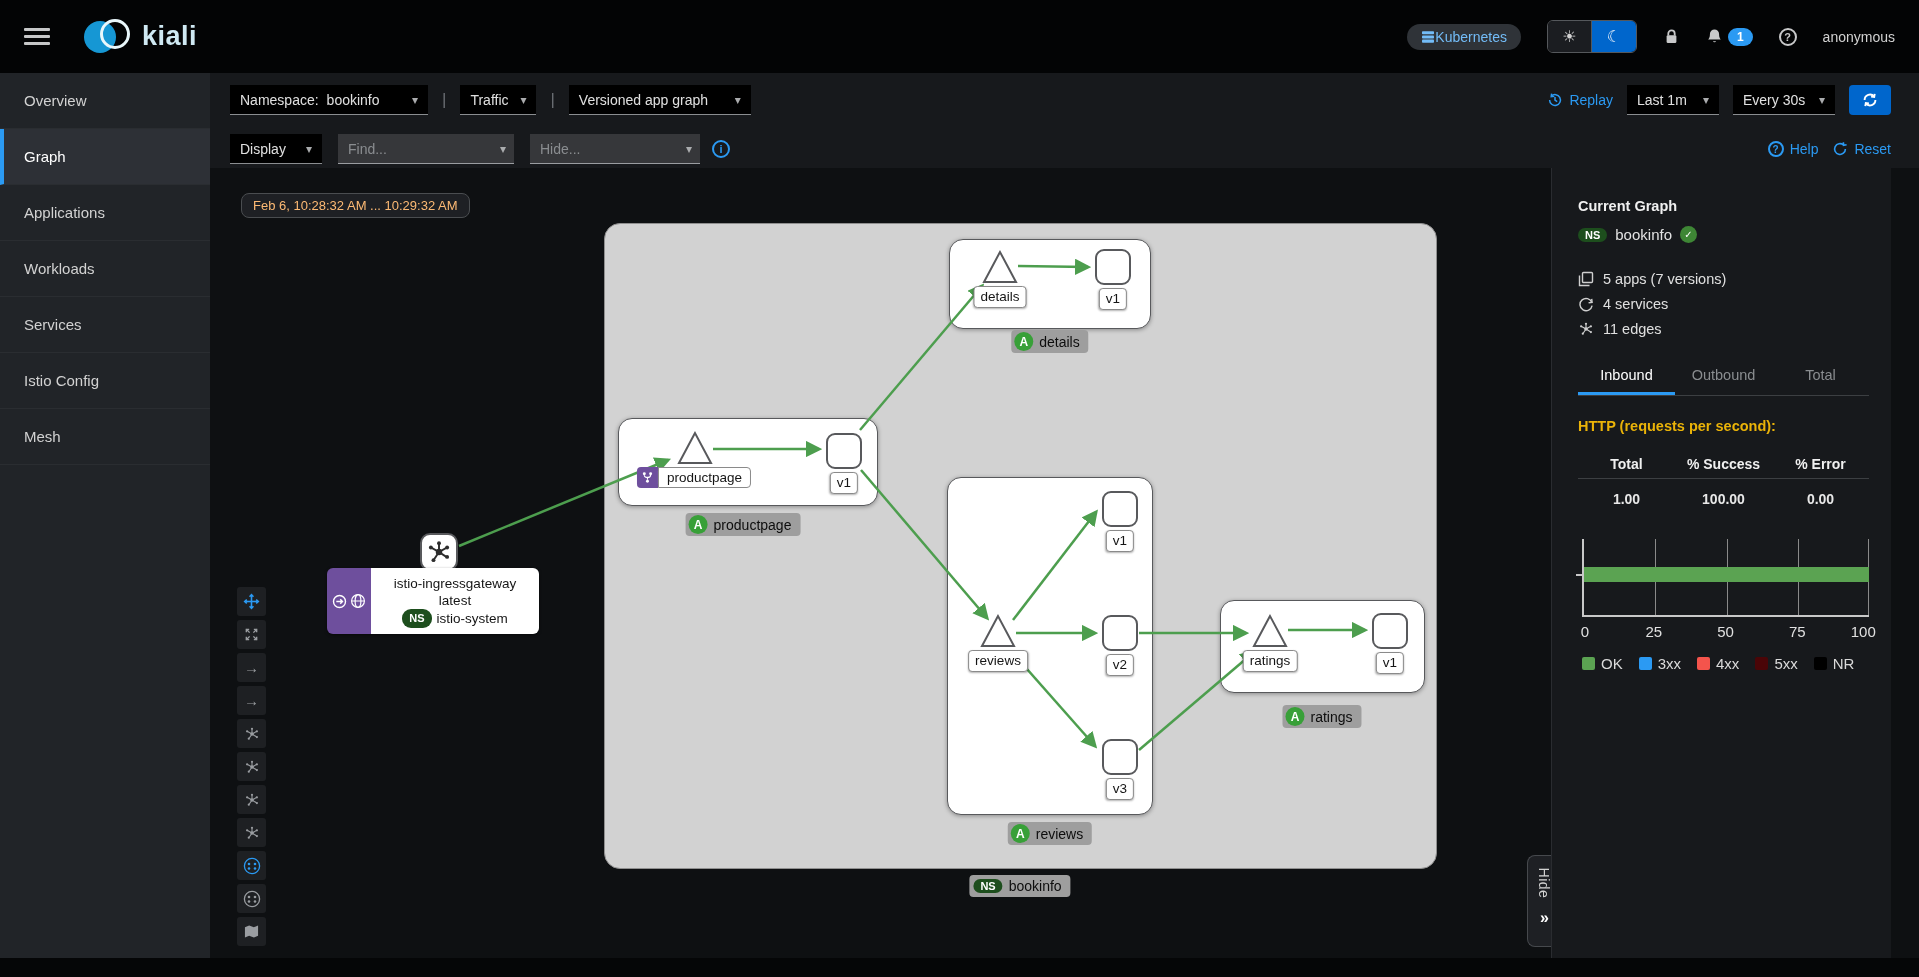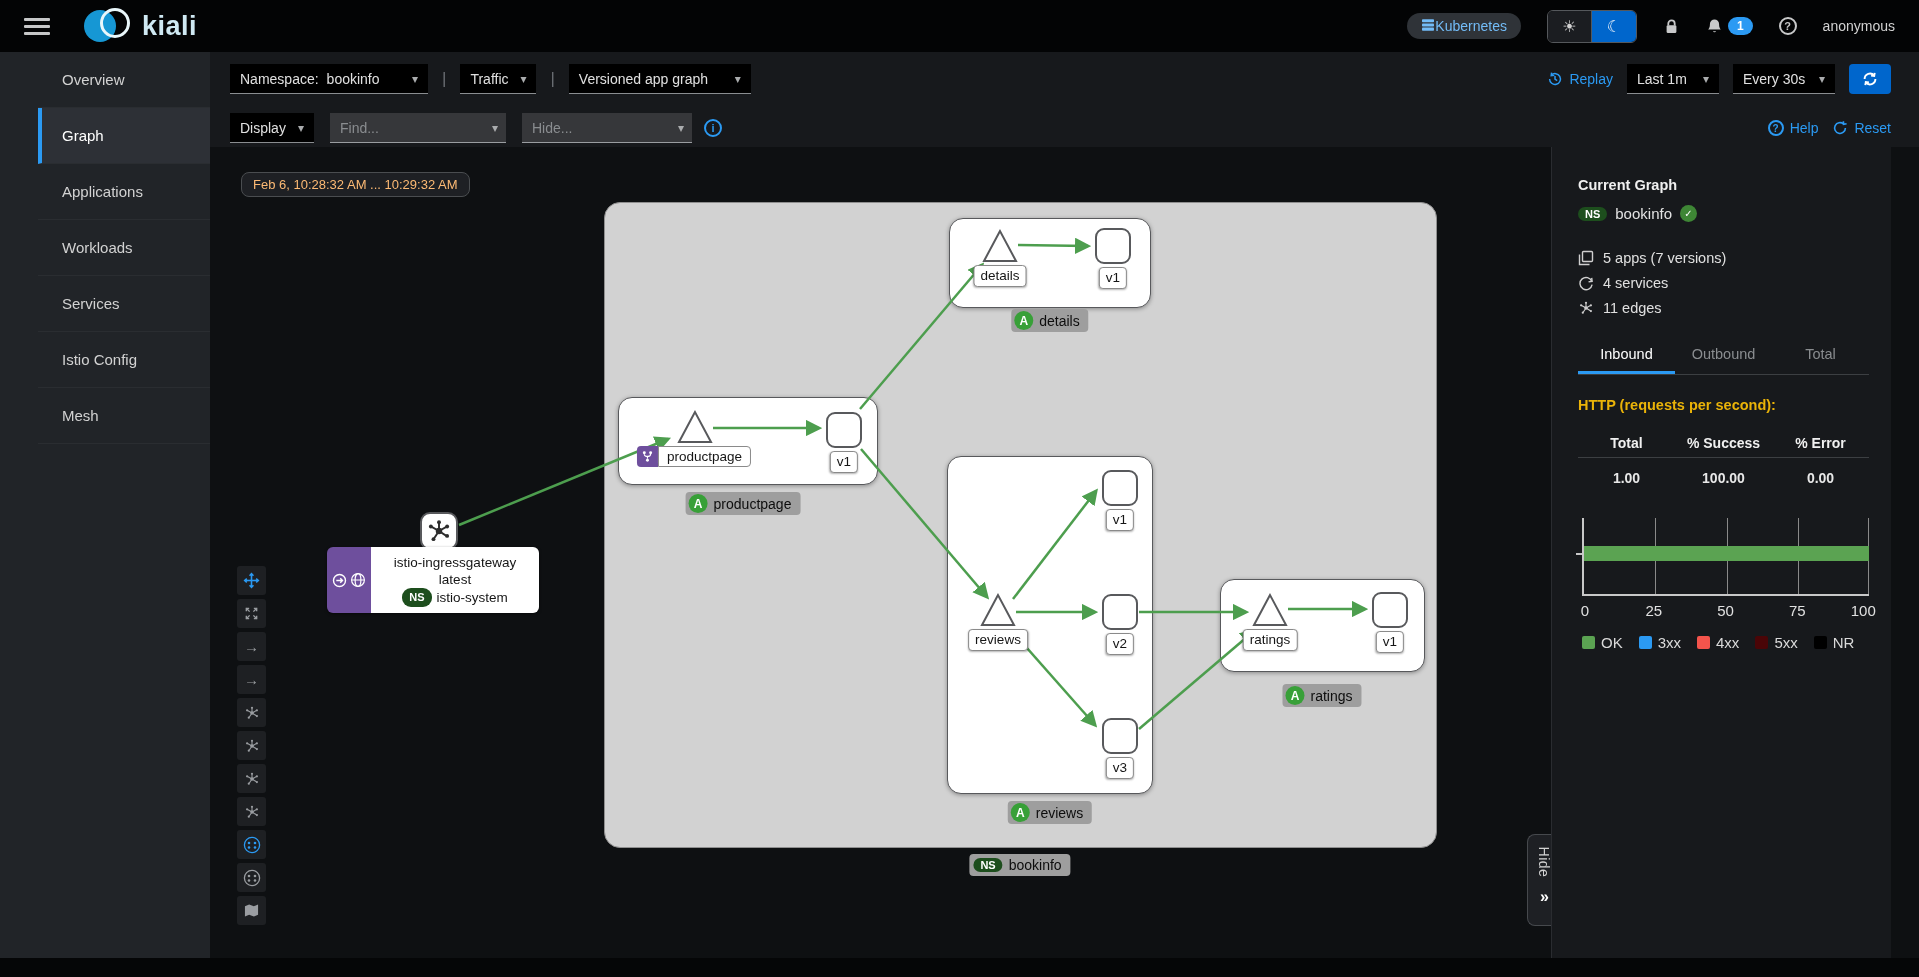--- a/index.html
+++ b/index.html
@@ -1,50 +1,50 @@
 <!DOCTYPE html>
 <html><head>
 <meta charset="utf-8">
 <style>
   * { margin:0; padding:0; box-sizing:border-box; }
   html,body { width:1919px; height:977px; overflow:hidden; background:#0e1012;
               font-family:"Liberation Sans", sans-serif; }
   .app { width:1919px; height:977px; display:flex; flex-direction:column; }
 
   
-  .masthead { height:52px; background:#030405; display:flex; align-items:center;
+  .masthead { height:73px; background:#030405; display:flex; align-items:center;
               padding:0 24px; flex:0 0 auto; }
   .burger { width:26px; display:flex; flex-direction:column; gap:4px; cursor:pointer; margin-right:34px; }
   .burger div { height:3px; background:#c6c7c8; border-radius:1px; }
   .logo { position:relative; width:52px; height:38px; margin-right:6px; }
   .logo .c1 { position:absolute; left:0; top:3px; width:32px; height:32px; border-radius:50%; background:#1697d4; }
   .logo .c2 { position:absolute; left:16px; top:1px; width:30px; height:30px; border-radius:50%;
               border:3px solid #e9f7fb; background:transparent; }
   .brand { color:#cfe9f3; font-size:27px; font-weight:bold; letter-spacing:.5px; }
   .mast-right { margin-left:auto; display:flex; align-items:center; gap:26px; }
-  .k8s-pill { display:flex; background:#2f3338; border-radius:16px;
+  .k8s-pill { display:flex; align-items:center; background:#2f3338; border-radius:16px;
               padding:5px 14px; color:#73bcf7; font-size:14px; cursor:pointer; }
   .theme-toggle { display:flex; border-radius:6px; overflow:hidden; border:1px solid #55585c; }
   .theme-btn { width:44px; height:31px; display:flex; align-items:center; justify-content:center;
                font-size:16px; cursor:pointer; }
   .theme-light { background:#1b1d21; color:#d2d2d2; border-right:1px solid #55585c; }
   .theme-dark { background:#0066cc; color:#ffffff; }
   .mast-icon { color:#c8c9ca; display:flex; align-items:center; cursor:pointer; }
   .bell-wrap { display:flex; align-items:center; gap:5px; cursor:pointer; }
   .count-badge { background:#2b9af3; color:#fff; font-size:12px; font-weight:bold;
                  border-radius:10px; padding:2px 9px; }
   .qmark, .info-circle { width:18px; height:18px; border:2px solid currentColor; border-radius:50%;
             display:flex; align-items:center; justify-content:center; font-size:11px; font-weight:bold; }
   .username { color:#d2d2d2; font-size:14px; }
 
   
   .body-row { flex:1; display:flex; min-height:0; }
   .sidebar { width:210px; background:#212428; flex:0 0 auto; }
   .side-item { height:56px; display:flex; align-items:center; padding-left:24px; color:#d2d2d2;
-               font-size:15px; border-bottom:1px solid #2a2d31; cursor:pointer;margin-left:38px; }
+               font-size:15px; border-bottom:1px solid #2a2d31; cursor:pointer; }
   .side-item.active { background:#2d3036; border-left:4px solid #2b9af3; padding-left:20px; color:#fff; }
 
   .main-col { flex:1; display:flex; flex-direction:column; min-width:0; }
 
   
   .toolbars { height:95px; background:#17191c; position:relative; flex:0 0 auto; }
   .tb-row { position:absolute; left:20px; right:28px; display:flex; align-items:center; }
   .tb-row1 { top:12px; } .tb-row2 { top:61px; }
   .dd { background:#000000; border-bottom:1px solid #8a8d90; height:30px; display:flex;
         align-items:center; padding:0 10px; color:#e0e0e0; font-size:14px; cursor:pointer; gap:8px; }
@@ -254,21 +254,21 @@
               <svg class="icon" width="16" height="16" viewBox="0 0 16 16" fill="none" stroke="currentColor" stroke-width="1.9">
                   <path d="M13.4 8 a5.4 5.4 0 0 1 -9.6 3.4"></path>
                   <path d="M2.6 8 a5.4 5.4 0 0 1 9.6 -3.4"></path>
                   <path d="M12.7 1.9 L12.2 5 L9.1 4.5"></path>
                   <path d="M3.3 14.1 L3.8 11 L6.9 11.5"></path>
                 </svg>
             </div>
           </div>
         </div>
         <div class="tb-row tb-row2">
-          <div class="dd" style="width:84px;">
+          <div class="dd" style="width:92px;">
             <span class="grow">Display</span>
             <span class="caret">▾</span>
           </div>
           <div class="combo" style="margin-left:16px;">
             <input style="width: 176px;" placeholder="Find...">
             <span class="caret">▾</span>
           </div>
           <div class="combo" style="margin-left:16px;">
             <input style="width: 170px;" placeholder="Hide...">
             <span class="caret">▾</span>

